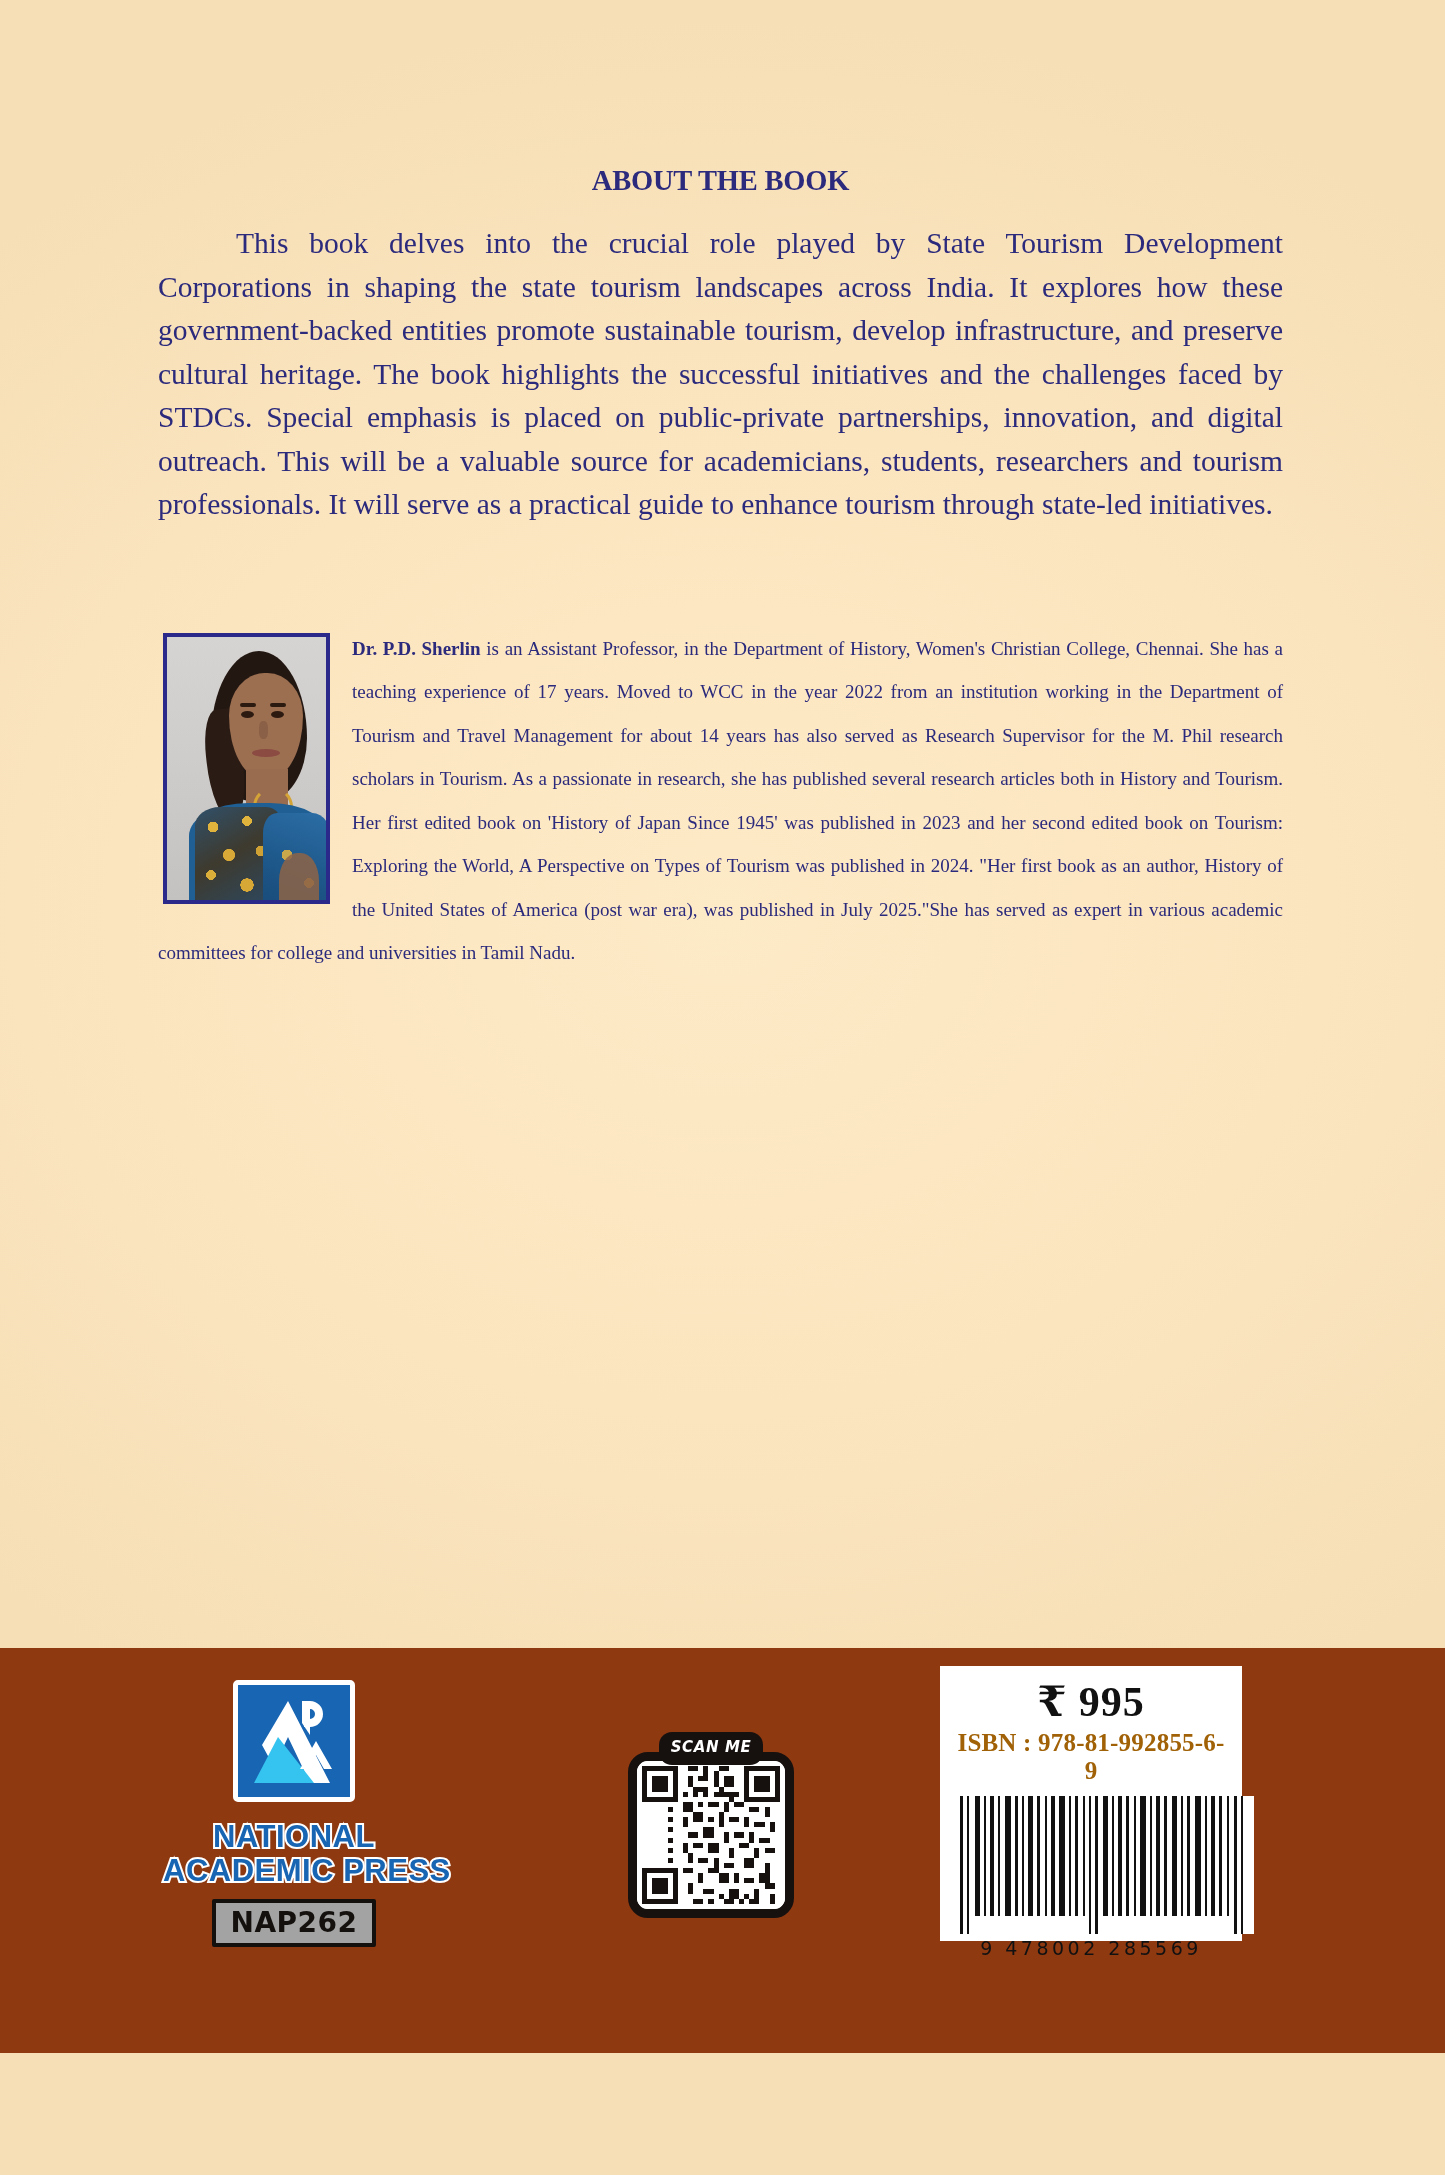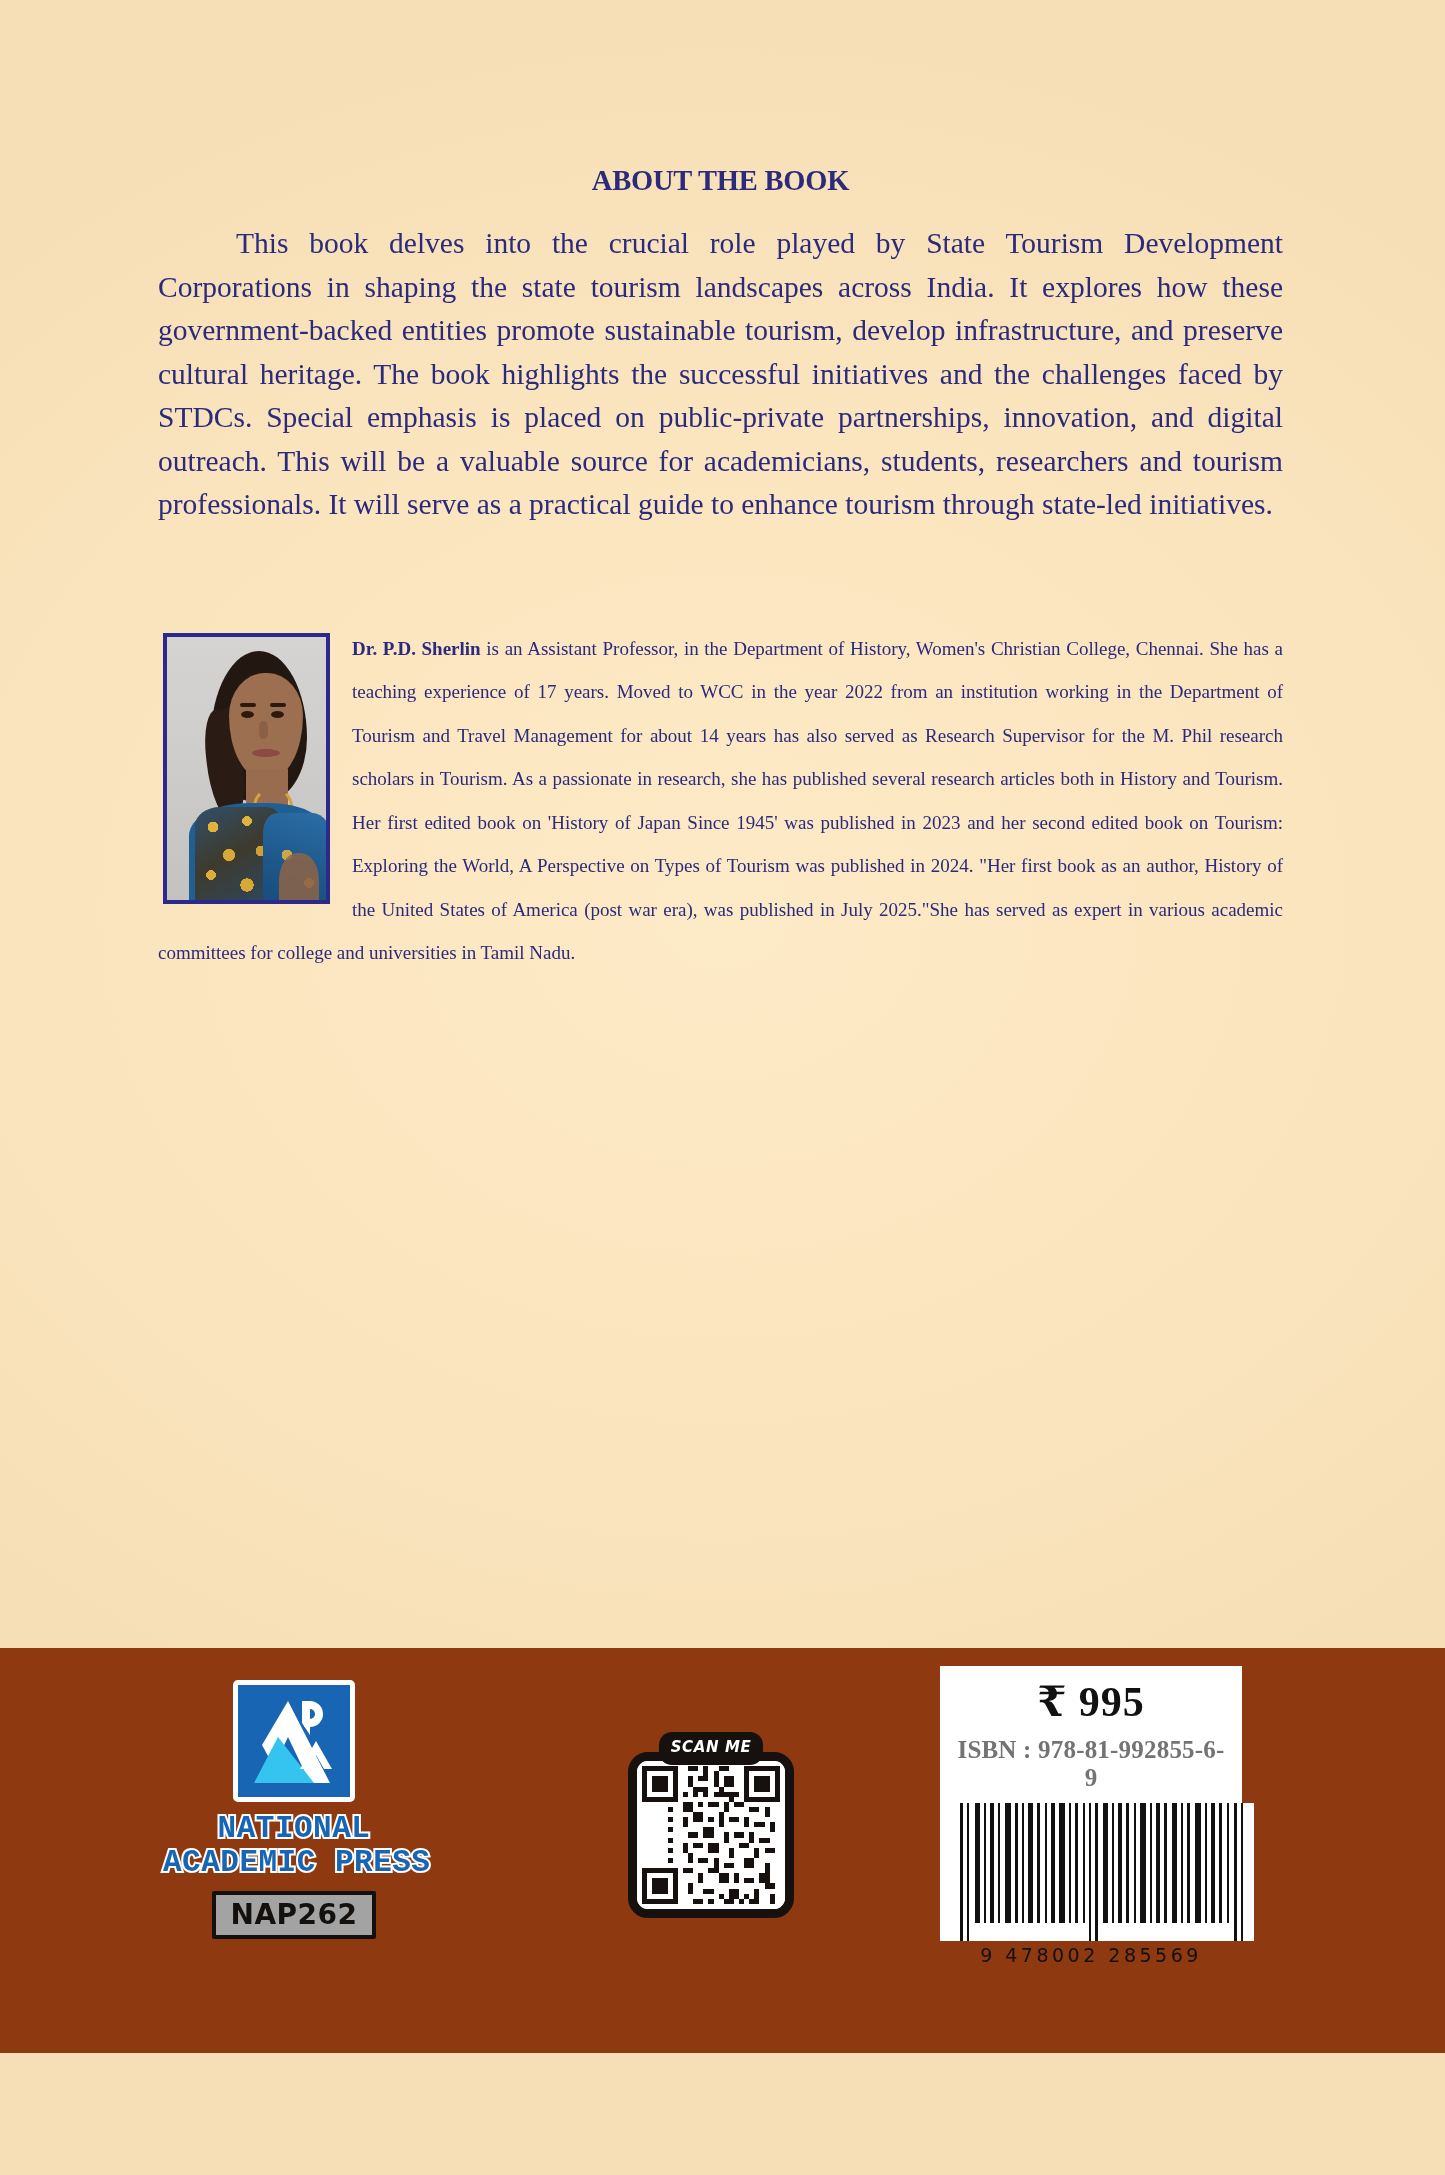--- a/index.html
+++ b/index.html
@@ -220,22 +220,22 @@
     background: #1765b3;
     border: 5px solid #ffffff;
     border-radius: 5px;
     position: relative;
     overflow: hidden;
     box-sizing: border-box;
   }
   .pub-mark svg { display: block; }
 
   .pub-name {
-    margin-top: 10px;
-    font-family: Liberation Mono, monospace;
+    margin-top: 18px;
+    font-family: Liberation Sans, sans-serif;
     font-weight: bold;
     font-size: 31px;
     line-height: 34px;
     color: #1765b3;
     letter-spacing: 0.5px;
     -webkit-text-stroke: 4px #ffffff;
     paint-order: stroke fill;
     white-space: nowrap;
   }
   .pub-code {
@@ -304,22 +304,22 @@
     font-weight: bold;
     font-size: 42px;
     color: #111111;
     letter-spacing: 1px;
     line-height: 48px;
   }
   .isbn-line {
     font-family: "Liberation Serif", "DejaVu Serif", serif;
     font-weight: bold;
     font-size: 25px;
-    color: #737373;
-    margin-top: 10px;
+    color: #a16207;
+    margin-top: 3px;
     letter-spacing: 0.2px;
   }
   .barcode {
     margin-top: 11px;
     height: 140px;
   }
   .barcode svg { display: block; margin: 0 auto; }
   .isbn-digits {
     font-family: "DejaVu Sans", "Liberation Sans", sans-serif;
     font-size: 19px;

